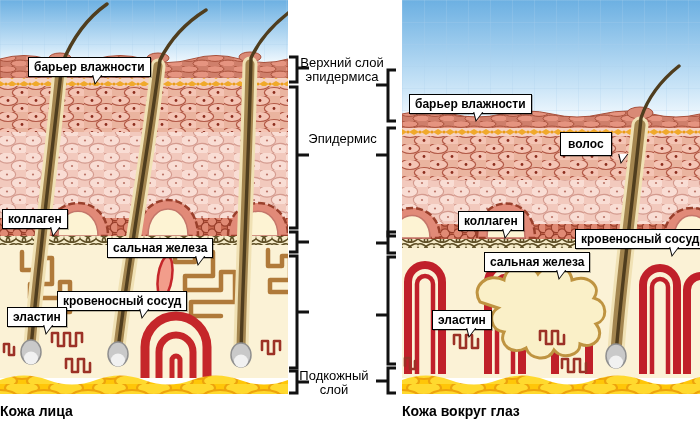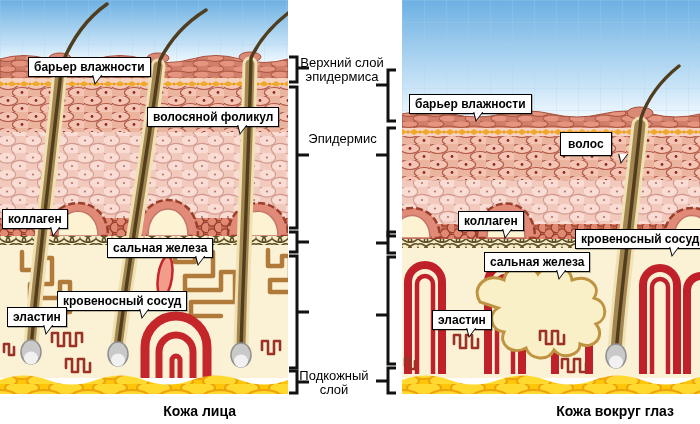--- a/index.html
+++ b/index.html
@@ -11,21 +11,21 @@
            white-space:nowrap;z-index:6;box-shadow:1px 1px 0 rgba(0,0,0,.25);}
   .tail{position:absolute;bottom:-9px;width:0;height:0;
         border-left:5px solid transparent;border-right:5px solid transparent;
         border-top:10px solid #000;transform:skewX(-14deg);}
   .tail::after{content:"";position:absolute;left:-4px;top:-10px;
         border-left:4px solid transparent;border-right:4px solid transparent;
         border-top:8px solid #fff;}
   .scale-label{position:absolute;color:#000;font-weight:normal;font-size:13px;
         line-height:1.1;text-align:center;z-index:4;}
   .caption{position:absolute;color:#000;font-weight:bold;font-size:14px;
-        text-align:right;z-index:4;}
+        text-align:left;z-index:4;}
   svg{display:block;}
 </style>
 </head>
 <body>
 
 <div class="stage">
 
   <svg width="0" height="0" style="position:absolute" aria-hidden="true">
     <defs>
       <linearGradient id="skyG" x1="0" y1="0" x2="0" y2="1">
@@ -217,24 +217,20 @@
   </svg>
 
   <div class="scale-label" style="left:298px;top:56px;width:88px">Верхний слой эпидермиса</div>
   <div class="scale-label" style="left:283px;top:132px;width:119px">Эпидермис</div>
   <div class="scale-label" style="left:298px;top:369px;width:72px">Подкожный слой</div>
 
   <div class="callout" style="left:28px;top:57px">
     <span>барьер влажности</span>
     <span class="tail" style="left:62px"></span>
   </div>
-  <div class="callout" style="left:147px;top:107px">
-    <span>волосяной фоликул</span>
-    <span class="tail" style="left:88px"></span>
-  </div>
   <div class="callout" style="left:2px;top:209px">
     <span>коллаген</span>
     <span class="tail" style="left:46px"></span>
   </div>
   <div class="callout" style="left:107px;top:238px">
     <span>сальная железа</span>
     <span class="tail" style="left:86px"></span>
   </div>
   <div class="callout" style="left:57px;top:291px">
     <span>кровеносный сосуд</span>
@@ -264,15 +260,15 @@
   <div class="callout" style="left:484px;top:252px">
     <span>сальная железа</span>
     <span class="tail" style="left:70px"></span>
   </div>
   <div class="callout" style="left:432px;top:310px">
     <span>эластин</span>
     <span class="tail" style="left:32px"></span>
   </div>
 
   <div class="caption" style="left:0;top:403px;width:236px">Кожа лица</div>
-  <div class="caption" style="left:388px;top:403px;width:286px">Кожа вокруг глаз</div>
+  <div class="caption" style="left:402px;top:403px;width:286px">Кожа вокруг глаз</div>
 
 </div>
 
 </body></html>

